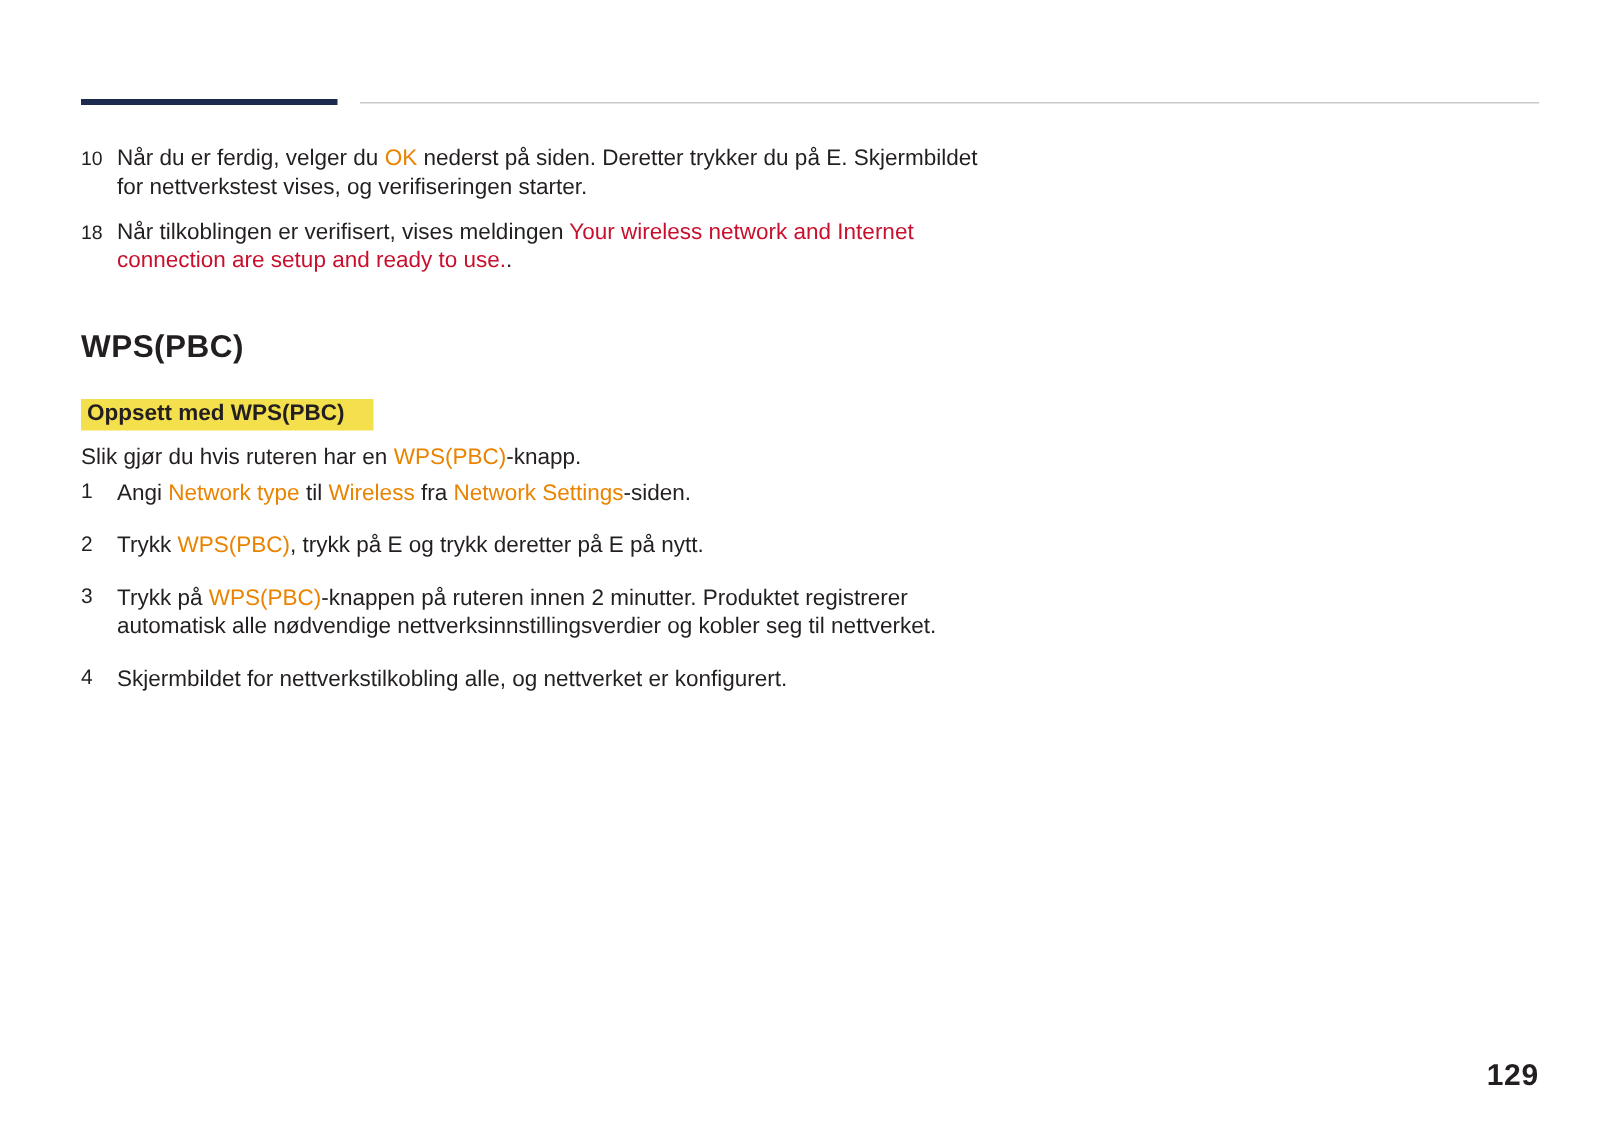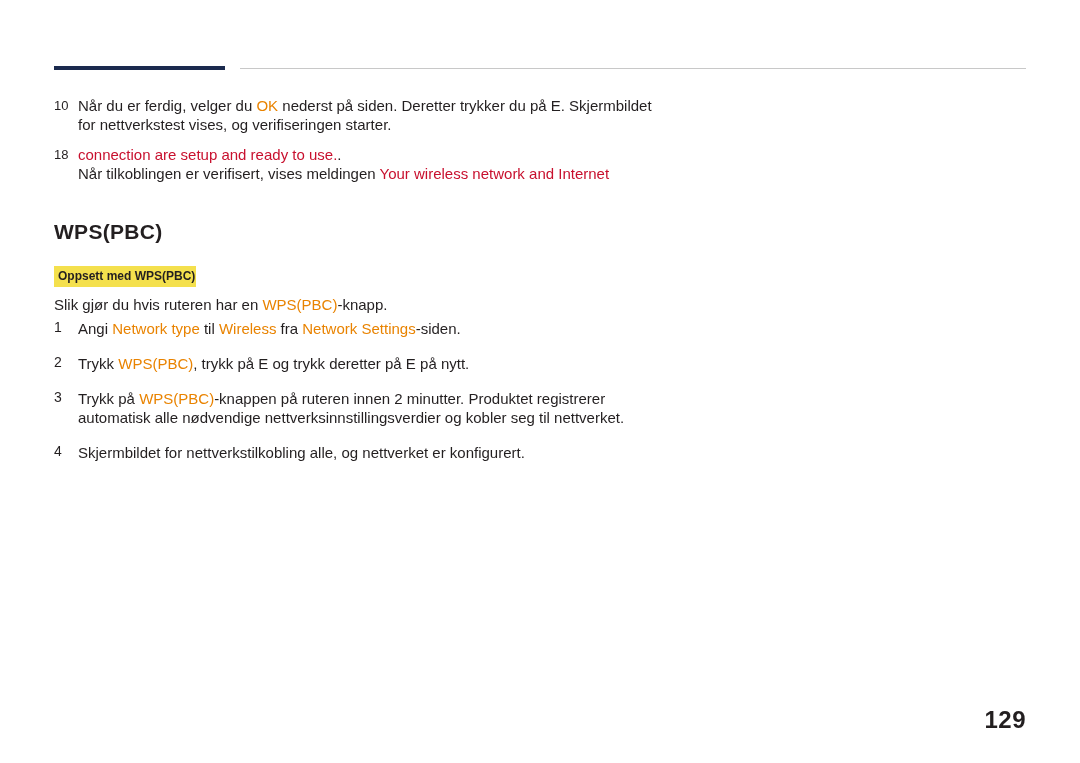--- a/index.html
+++ b/index.html
@@ -88,22 +88,22 @@
     letter-spacing: 0.3px;
     color: #231f20;
   }
 
   
   .sub-highlight {
     position: absolute;
     left: 54px;
     top: 266px;
     background: #f4e04d;
-    padding: 2px 1px 3px 4px;
-    font-size: 12px;
+    padding: 2px 19px 3px 4px;
+    font-size: 15px;
     font-weight: bold;
     color: #231f20;
     line-height: 16px;
   }
 
   .intro-line {
     position: absolute;
     left: 54px;
     top: 297px;
     font-size: 15px;
@@ -129,21 +129,21 @@
   }
   .proc .step {
     margin-bottom: 14px;
   }
 
   
   .page-number {
     position: absolute;
     right: 54px;
     top: 706px;
-    font-size: 24px;
+    font-size: 20px;
     font-weight: bold;
     color: #231f20;
     letter-spacing: 0.5px;
   }
 </style>
 </head>
 <body>
 
 <div class="page">
 
@@ -156,22 +156,22 @@
       <div class="step">
         <div class="step-num">10</div>
         <div class="step-body">
           <span class="ln"><span>Når du er ferdig, velger du </span><span class="orange">OK</span><span> nederst på siden. Deretter trykker du på E. Skjermbildet</span></span>
           <span class="ln"><span>for nettverkstest vises, og verifiseringen starter.</span></span>
         </div>
       </div>
       <div class="step">
         <div class="step-num">18</div>
         <div class="step-body">
+          <span class="ln"><span>Når tilkoblingen er verifisert, vises meldingen </span><span class="red">Your wireless network and Internet</span></span>
           <span class="ln"><span class="red">connection are setup and ready to use.</span><span>.</span></span>
-          <span class="ln"><span>Når tilkoblingen er verifisert, vises meldingen </span><span class="red">Your wireless network and Internet</span></span>
         </div>
       </div>
     </div>
 
   <div class="section-title">WPS(PBC)</div>
 
   <div class="sub-highlight">Oppsett med WPS(PBC)</div>
 
   <div class="intro-line" id="intro-line"><span>Slik gjør du hvis ruteren har en </span><span class="orange">WPS(PBC)</span><span>-knapp.</span></div>
 

